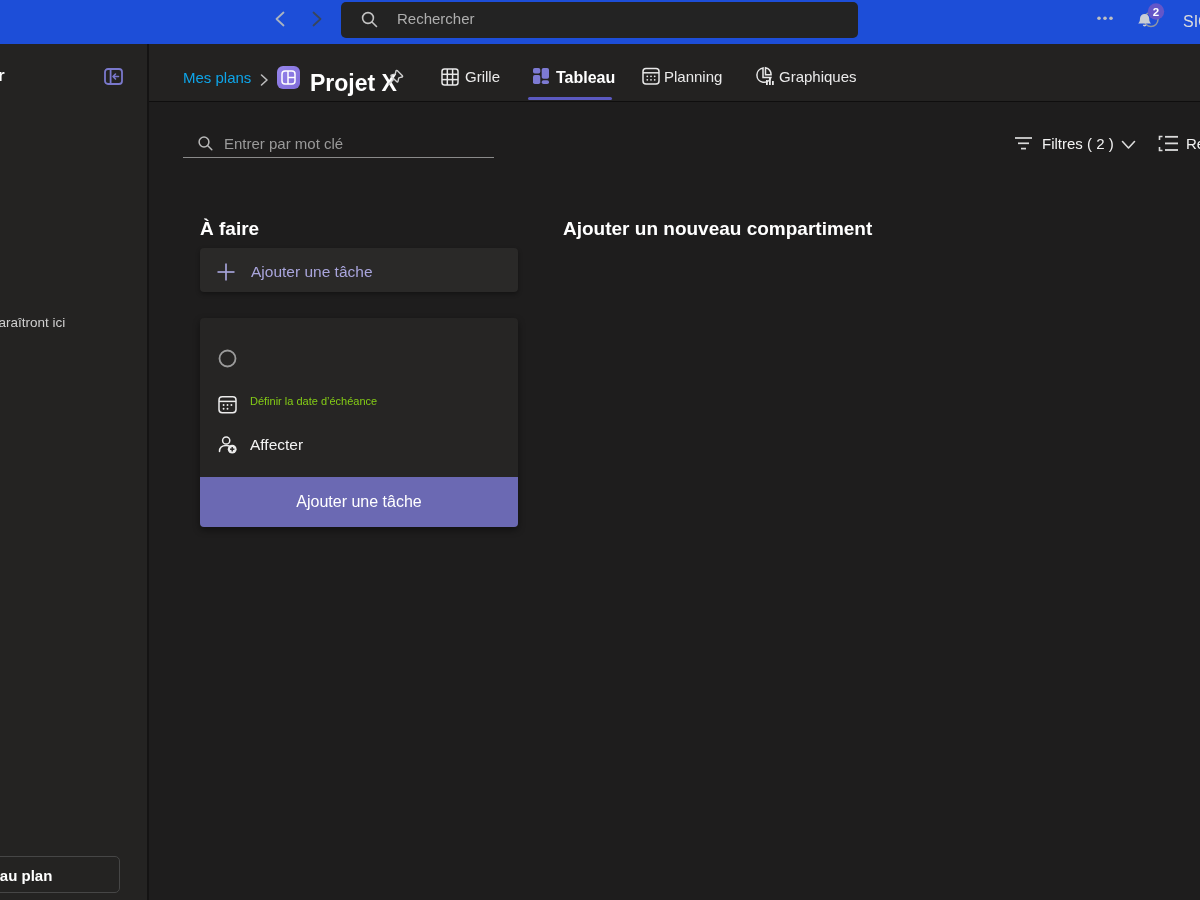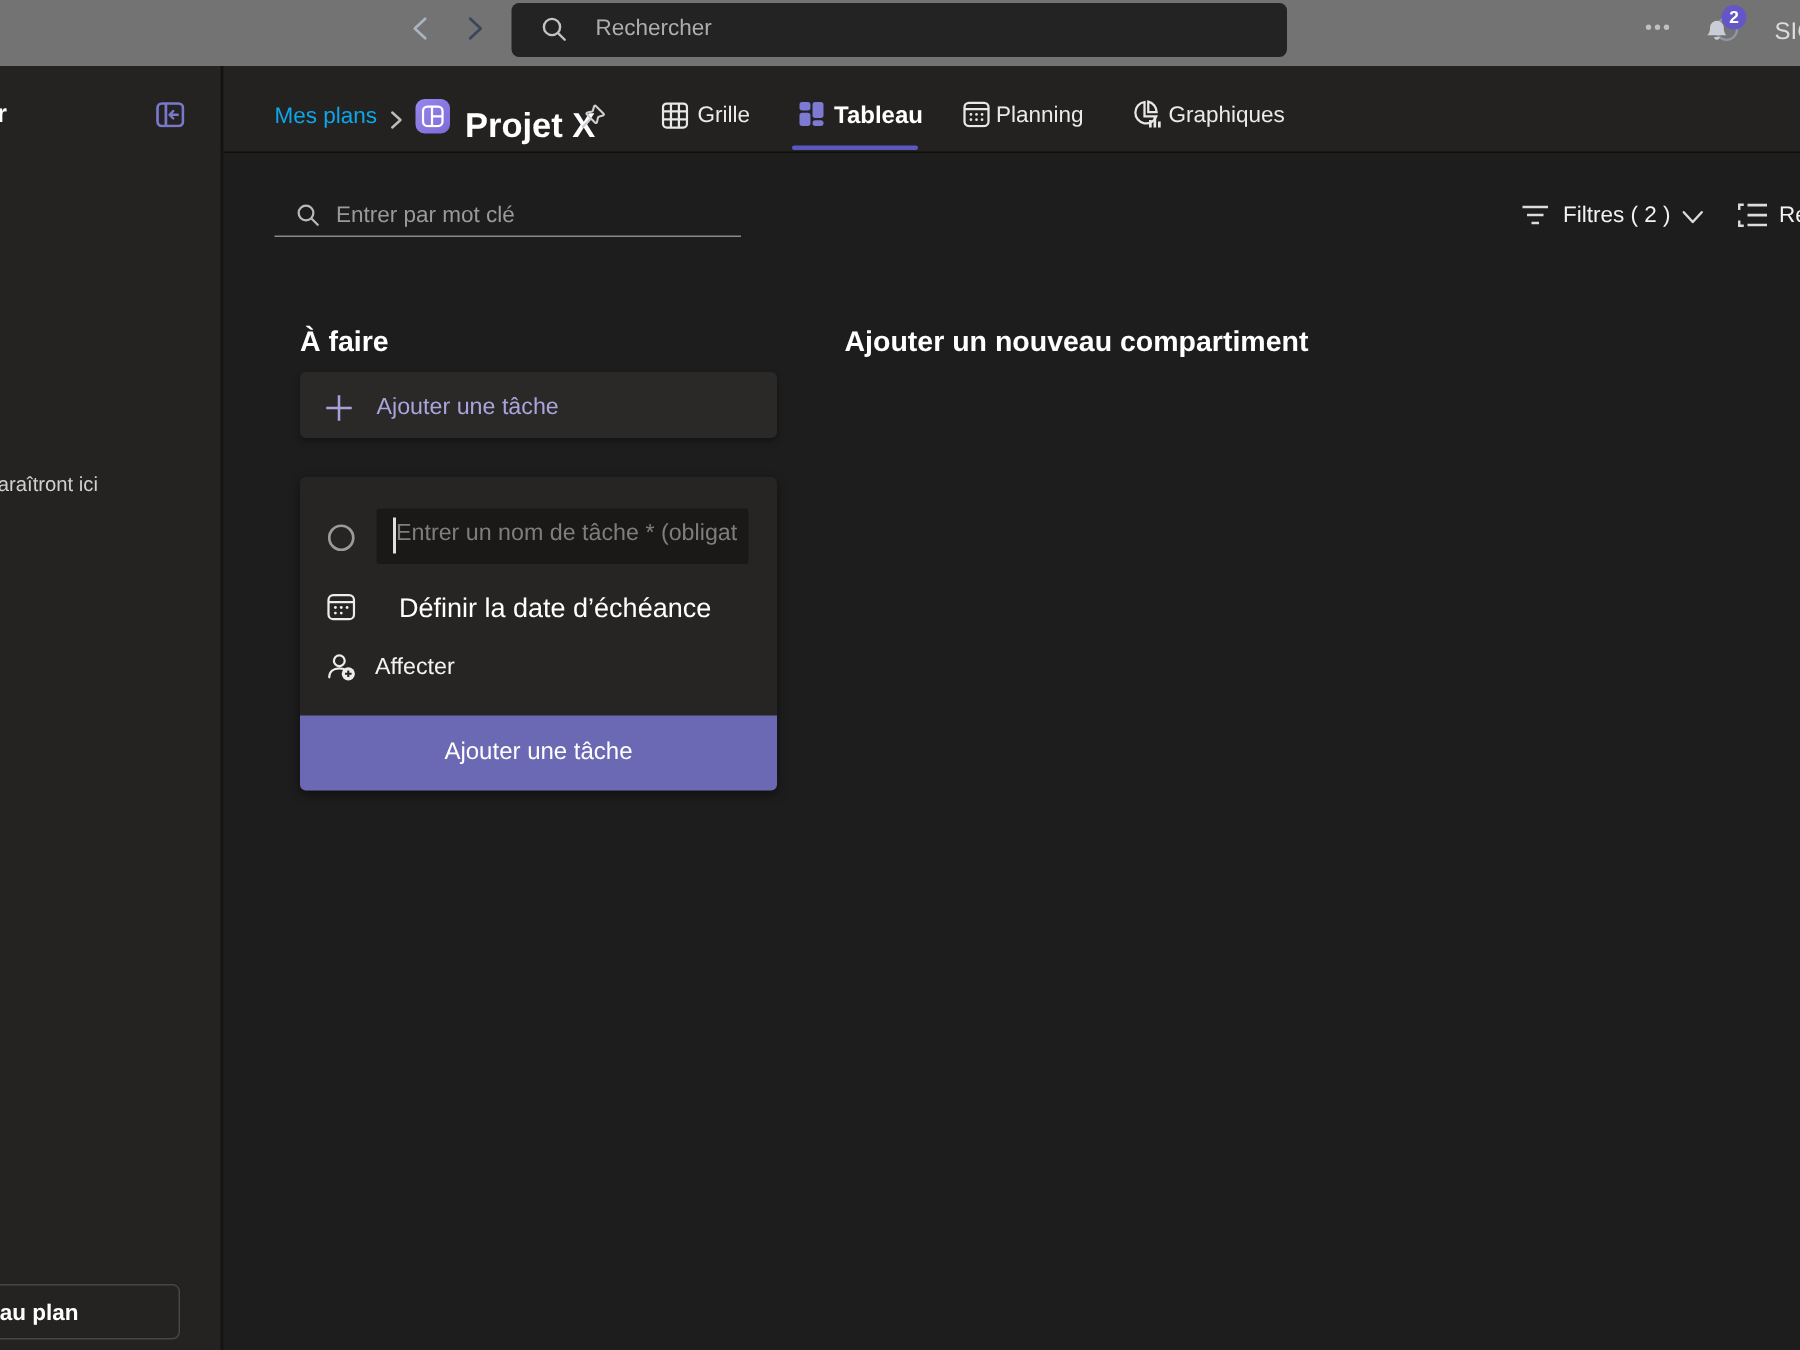--- a/index.html
+++ b/index.html
@@ -1,21 +1,21 @@
 <!DOCTYPE html>
 <html><head>
 <meta charset="utf-8">
 <style>
   * { margin:0; padding:0; box-sizing:border-box; }
   html,body { width:1200px; height:900px; overflow:hidden; background:#1e1d1d; }
   body { font-family:"Liberation Sans", sans-serif; position:relative; }
   .abs { position:absolute; }
 
   
-  #topbar { position:absolute; left:0; top:0; width:1200px; height:44px; background:#737373; }
+  #topbar { position:absolute; left:0; top:0; width:1200px; height:44px; background:#1d4ed8; }
   #searchbox { position:absolute; left:341px; top:2px; width:517px; height:36px; background:#232323; border-radius:5px; }
   #searchtxt { position:absolute; left:56px; top:8px; font-size:15px; color:#aeaeae; }
   .navchev { position:absolute; }
 
   
   #sidebar { position:absolute; left:0; top:44px; width:148px; height:856px; background:#242322; }
   #vdivider { position:absolute; left:147px; top:44px; width:2px; height:856px; background:#141313; }
   #headrow { position:absolute; left:149px; top:44px; width:1051px; height:58px; background:#232221; }
   #hdivider { position:absolute; left:149px; top:101px; width:1051px; height:1px; background:#0f0e0e; }
   #board { position:absolute; left:149px; top:102px; width:1051px; height:798px; background:#1e1d1d; }
@@ -173,35 +173,31 @@
         <line x1="10" y1="1.5" x2="10" y2="18.5" stroke="#a5a2d8" stroke-width="1.7"></line>
         <line x1="1.5" y1="10" x2="18.5" y2="10" stroke="#a5a2d8" stroke-width="1.7"></line>
       </svg>
     <div style="position:absolute;left:51px;top:15px;color:#a9a5dc;font-size:15.5px;">Ajouter une tâche</div>
   </div>
 
   <div id="card">
     <svg style="position:absolute;left:18px;top:31px" width="19" height="19" viewBox="0 0 19 19">
         <circle cx="9.5" cy="9.5" r="8" fill="none" stroke="#9b9b9b" stroke-width="1.8"></circle>
       </svg>
-    <div id="taskinput">
-      <div style="position:absolute;left:11px;top:6px;width:1.5px;height:24px;background:#e0e0e0;"></div>
-      <div style="position:absolute;left:13px;top:8px;color:#7e7e7e;font-size:15.5px;white-space:nowrap;overflow:hidden;width:234px;">Entrer un nom de tâche * (obligat</div>
-    </div>
 
     <svg style="position:absolute;left:18px;top:77px" width="19" height="19" viewBox="0 0 19 19">
       <rect x="1" y="1.8" width="17" height="16" rx="3.2" fill="none" stroke="#ececec" stroke-width="1.5"></rect>
       <line x1="1" y1="6.4" x2="18" y2="6.4" stroke="#ececec" stroke-width="1.5"></line>
       <circle cx="5.6" cy="10" r="0.95" fill="#ececec"></circle>
         <circle cx="9.5" cy="10" r="0.95" fill="#ececec"></circle>
         <circle cx="13.4" cy="10" r="0.95" fill="#ececec"></circle>
       <circle cx="5.6" cy="13.7" r="0.95" fill="#ececec"></circle>
         <circle cx="9.5" cy="13.7" r="0.95" fill="#ececec"></circle>
     </svg>
-    <div style="position:absolute;left:50px;top:77px;color:#ffffff;font-size:18px;margin-left:16px;">Définir la date d’échéance</div>
+    <div style="position:absolute;left:50px;top:77px;color:#84cc16;font-size:11px;">Définir la date d’échéance</div>
 
     <svg style="position:absolute;left:18px;top:117px" width="20" height="20" viewBox="0 0 20 20">
       <circle cx="8.2" cy="5.5" r="3.6" fill="none" stroke="#ececec" stroke-width="1.5"></circle>
       <path d="M1.5 16.5 c0-4 3-6 6.7-6 1.5 0 2.9 .35 4 1" fill="none" stroke="#ececec" stroke-width="1.5" stroke-linecap="round"></path>
       <circle cx="14.2" cy="14.2" r="4.4" fill="#ececec"></circle>
       <line x1="14.2" y1="12" x2="14.2" y2="16.4" stroke="#262524" stroke-width="1.4"></line>
       <line x1="12" y1="14.2" x2="16.4" y2="14.2" stroke="#262524" stroke-width="1.4"></line>
     </svg>
     <div style="position:absolute;left:50px;top:118px;color:#f3f3f3;font-size:15.5px;">Affecter</div>
     <div id="purplebtn">Ajouter une tâche</div>

